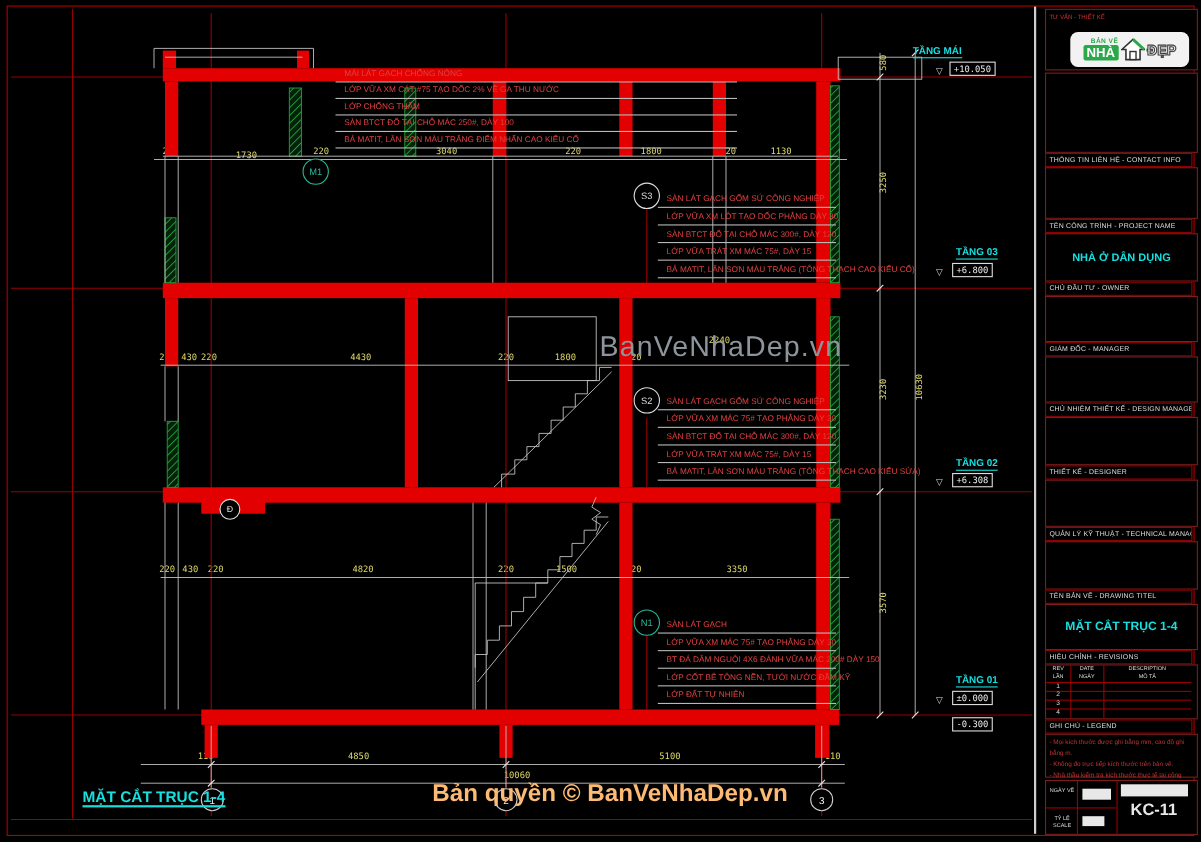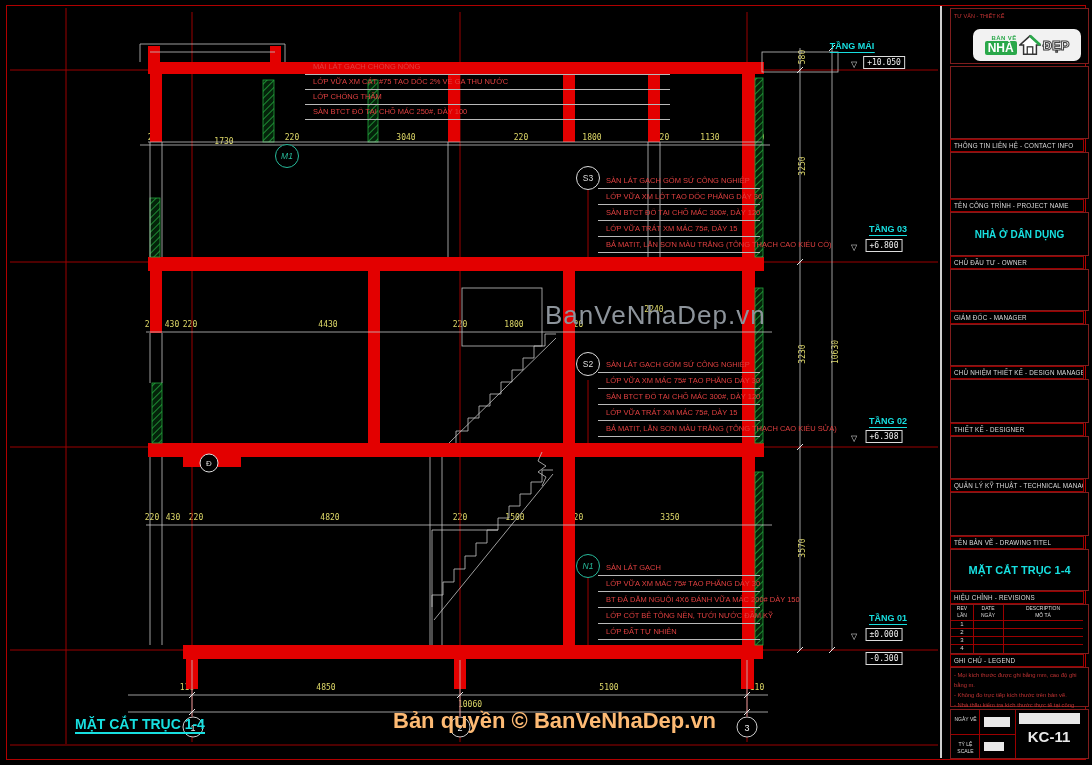--- a/index.html
+++ b/index.html
@@ -13,21 +13,21 @@
   .dimv{transform:translate(-50%,-50%) rotate(-90deg);}
   
   .note-block{position:absolute;}
   .note-row{border-bottom:1px solid #b9b9b9;color:#e04040;font-size:7.5px;height:15px;
             line-height:15px;padding-left:8px;white-space:nowrap;overflow:visible;}
   .roof .note-row{height:14px;line-height:14px;}
   
   .callout{position:absolute;width:22px;height:22px;border:1px solid #ddd;border-radius:50%;
            display:flex;align-items:center;justify-content:center;font-size:8.5px;color:#ddd;
            transform:translate(-50%,-50%);background:#000;z-index:3;}
-  .callout.teal{border-color:#27b99a;color:#27b99a;font-style:italic;}
+  .callout.teal{border-color:#27b99a;color:#27b99a;}
   .callout.small{width:17px;height:17px;font-size:8px;}
   
   .lvl-label{position:absolute;color:#17dfe0;font-size:9px;font-weight:bold;white-space:nowrap;
              border-bottom:1px solid #17dfe0;transform:translateX(-50%);padding-bottom:1px;z-index:3;}
   .lvl-box{position:absolute;color:#eee;font-size:8px;border:1px solid #ddd;background:#000;
            padding:1px 3px;transform:translateX(-50%);white-space:nowrap;z-index:3;
            font-family:"DejaVu Sans Mono",monospace;}
   .lvl-tri{position:absolute;color:#ddd;font-size:8px;z-index:3;}
   .axis-bubble{position:absolute;width:19px;height:19px;border:1px solid #ccc;border-radius:50%;
                color:#eee;font-size:9px;display:flex;align-items:center;justify-content:center;
@@ -159,20 +159,21 @@
       <path d="M189,698 l6,-6 M457,698 l6,-6 M744,698 l6,-6 M189,715 l6,-6 M744,715 l6,-6"></path>
       <path d="M797,73 l6,-6 M797,265 l6,-6 M797,450 l6,-6 M797,653 l6,-6 M829,51 l6,-6 M829,653 l6,-6"></path>
     </g>
   </svg>
 
   <div class="note-block roof" style="left:305px;top:60px;width:365px;z-index:2">
     <div class="note-row">MÁI LÁT GẠCH CHỐNG NÓNG</div>
     <div class="note-row">LỚP VỮA XM CÁT #75 TẠO DỐC 2% VỀ GA THU NƯỚC</div>
     <div class="note-row">LỚP CHỐNG THẤM</div>
     <div class="note-row">SÀN BTCT ĐỔ TẠI CHỖ MÁC 250#, DÀY 100</div>
+    <div class="note-row">BẢ MATIT, LĂN SƠN MÀU TRẮNG ĐIỂM NHẤN CAO KIỂU CỔ</div>
   </div>
   <div class="note-block" style="left:598px;top:173px;width:162px;z-index:2">
     <div class="note-row">SÀN LÁT GẠCH GỐM SỨ CÔNG NGHIỆP</div>
     <div class="note-row">LỚP VỮA XM LÓT TẠO DỐC PHẲNG DÀY 30</div>
     <div class="note-row">SÀN BTCT ĐỔ TẠI CHỖ MÁC 300#, DÀY 120</div>
     <div class="note-row">LỚP VỮA TRÁT XM MÁC 75#, DÀY 15</div>
     <div class="note-row">BẢ MATIT, LĂN SƠN MÀU TRẮNG (TÔNG THẠCH CAO KIỂU CỔ)</div>
   </div>
   <div class="note-block" style="left:598px;top:357px;width:162px;z-index:2">
     <div class="note-row">SÀN LÁT GẠCH GỐM SỨ CÔNG NGHIỆP</div>

